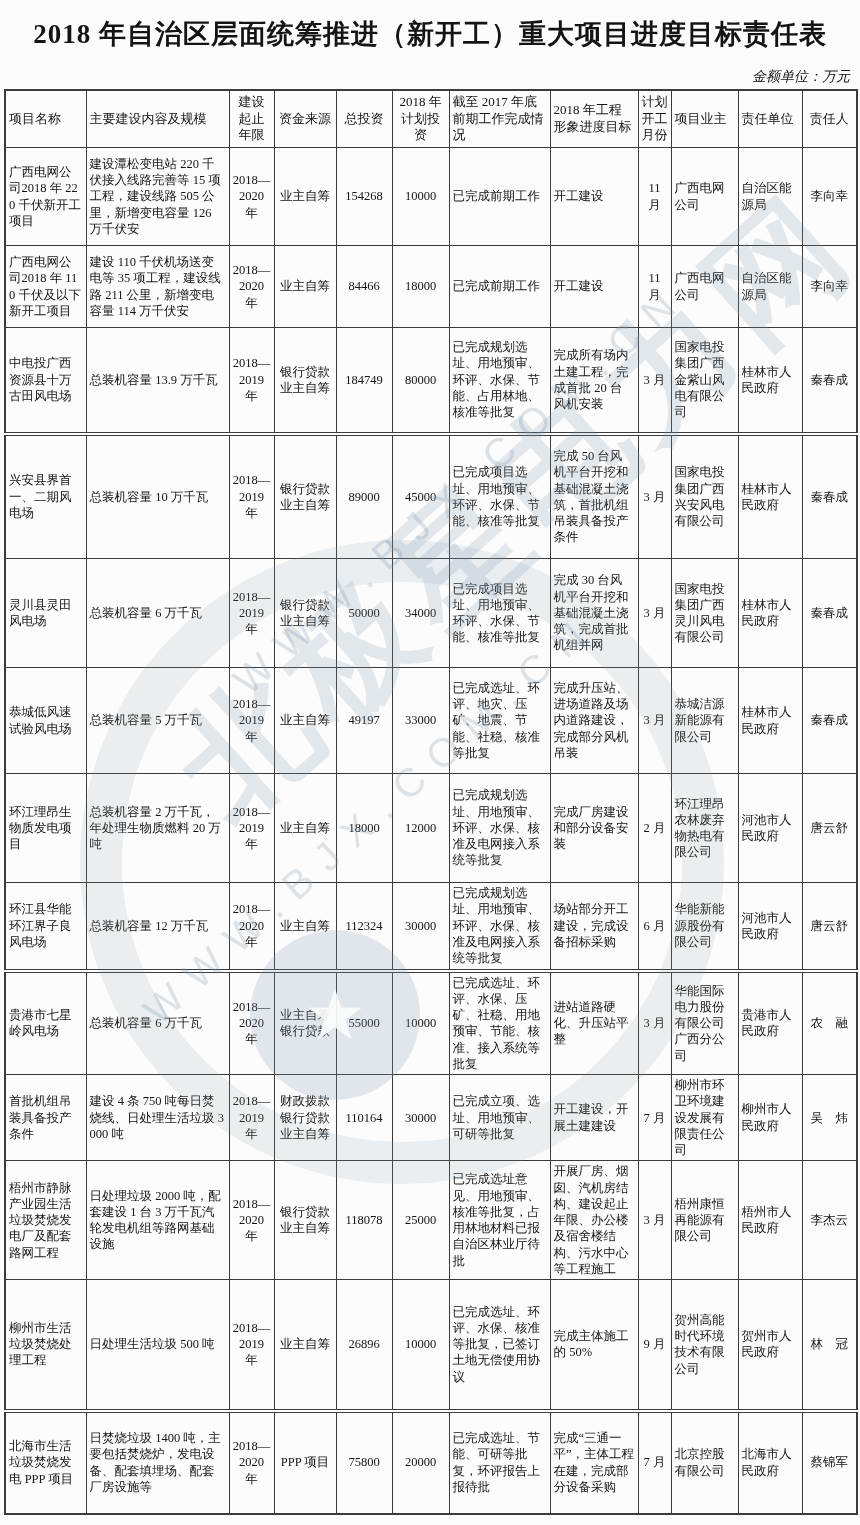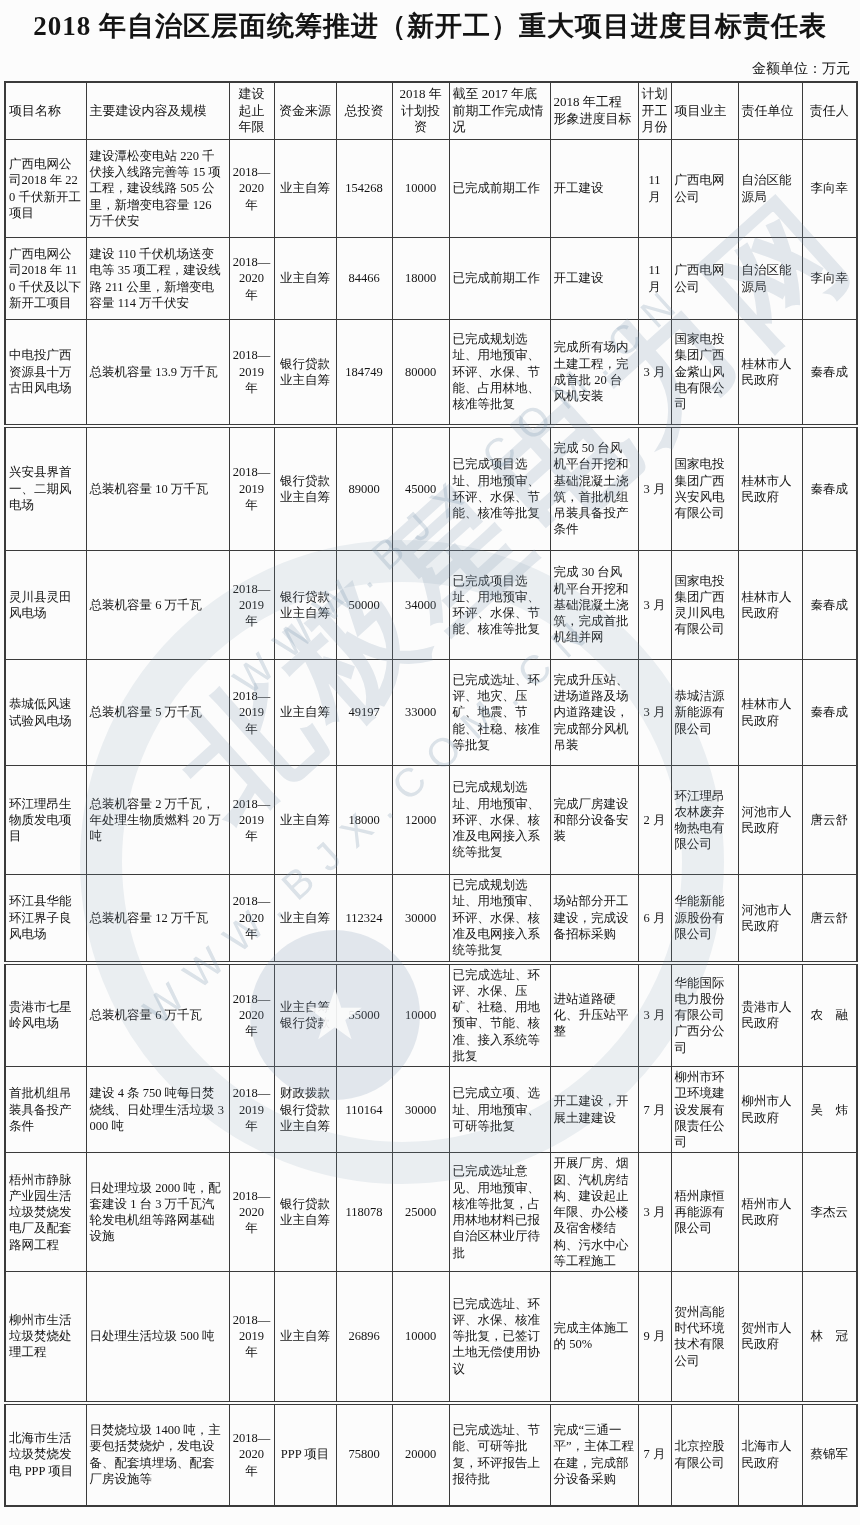--- a/index.html
+++ b/index.html
@@ -8,27 +8,28 @@
     width:860px; height:1525px;
     background:#fcfcfc;
     color:#141414;
     font-family:"Liberation Serif","DejaVu Serif",serif;
     overflow:hidden;
   }
   .title {
     text-align:center;
     font-weight:bold;
     font-size:27px;
-    padding-top:8px;
+    padding-top:16px;
     letter-spacing:1px;
   }
   .unit-note {
     text-align:right;
     font-size:14px;
     padding:16px 10px 3px 0;
+    font-style:italic;
   }
   table {
     border-collapse:collapse;
     table-layout:fixed;
     width:852px;
     margin:0 4px;
   }
   th, td {
     border:1px solid #3b3b3b;
     padding:2px 3px;

